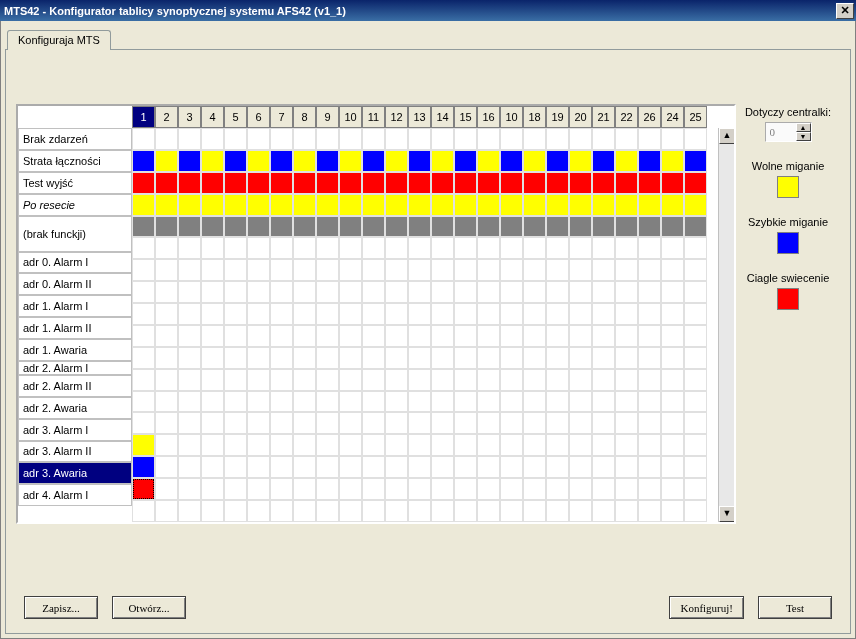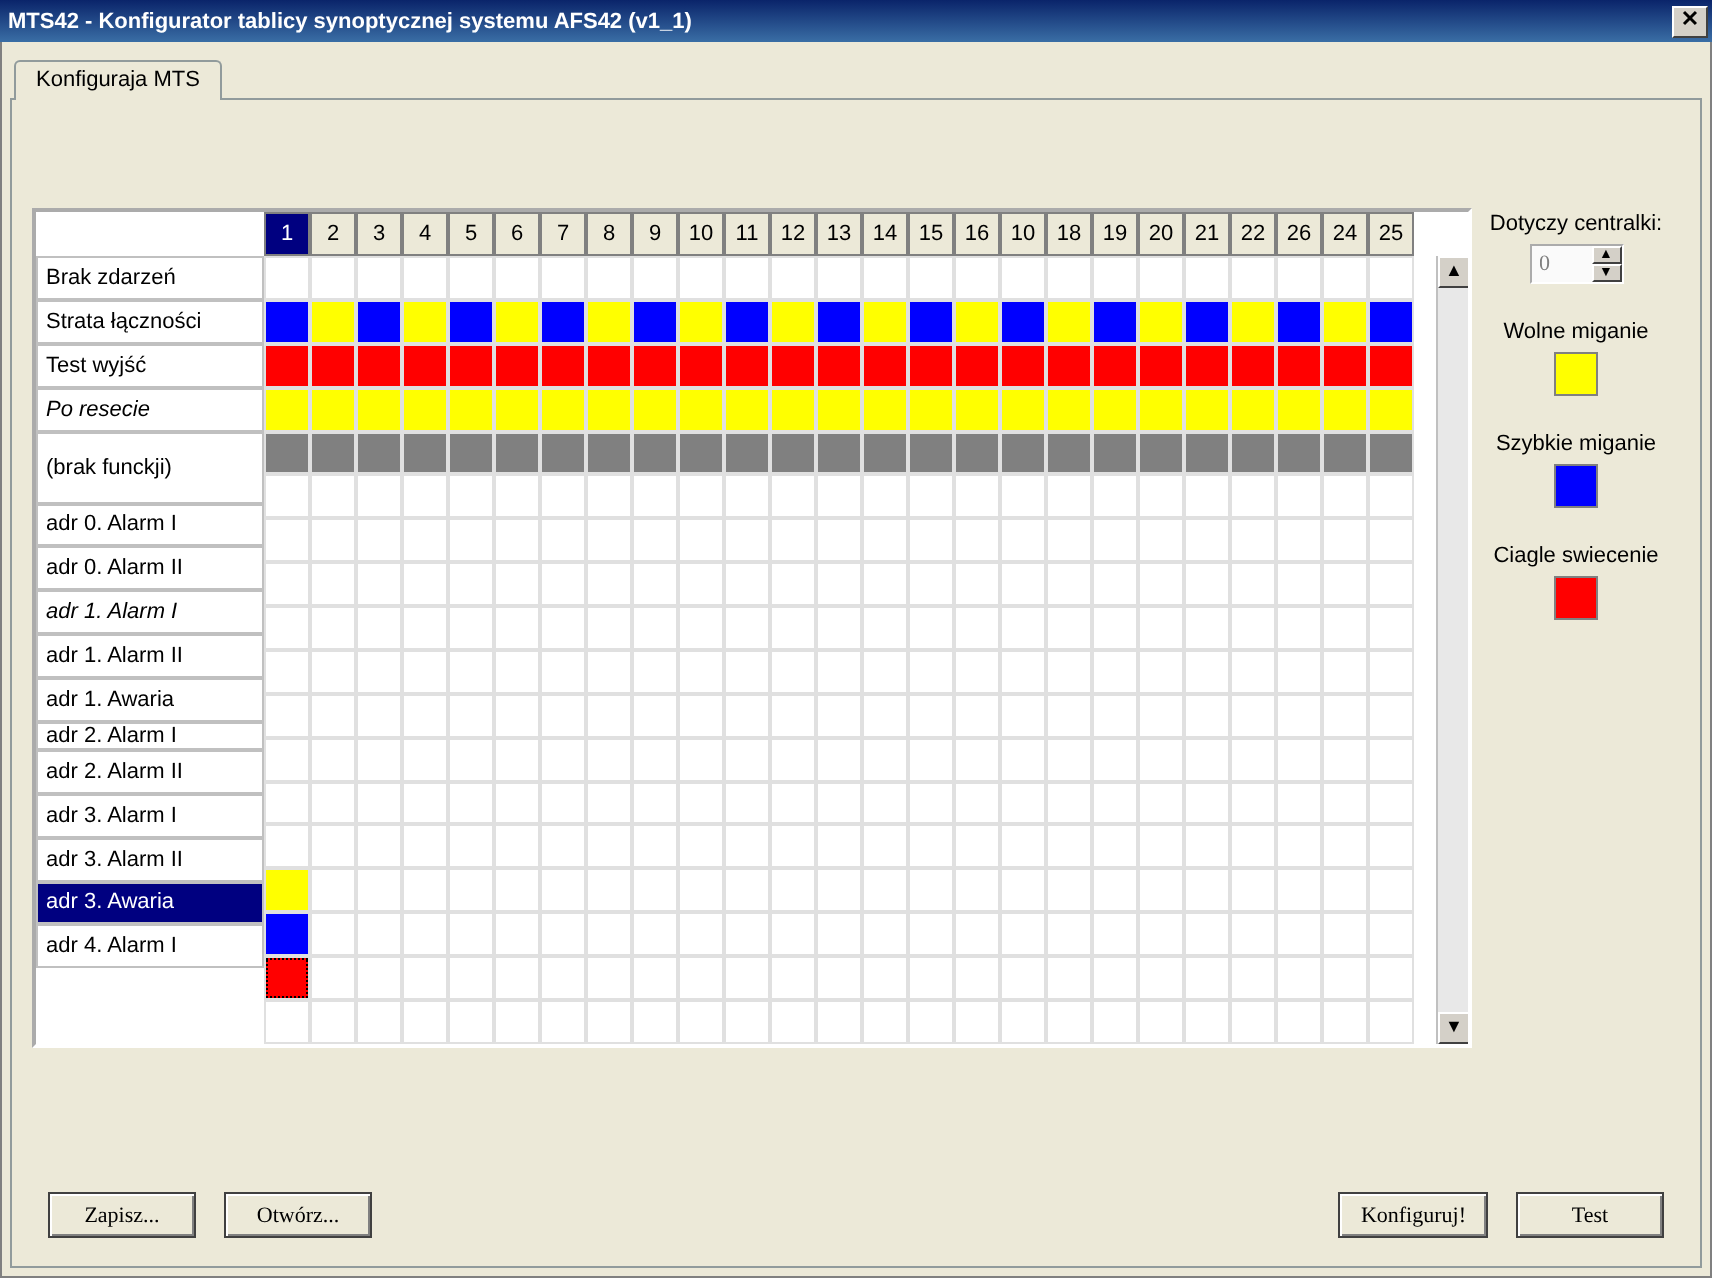--- a/index.html
+++ b/index.html
@@ -206,25 +206,26 @@
         </div>
       <div class="grid-body">
         <div class="row-headers" id="rowHeaders">
             <div class="row-header" style="height: 21.8889px;">Brak zdarzeń</div>
             <div class="row-header" style="height: 21.8889px;">Strata łączności</div>
             <div class="row-header" style="height: 21.8889px;">Test wyjść</div>
             <div class="row-header" style="height: 21.8889px; font-style: italic;">Po resecie</div>
             <div class="row-header" style="height: 36px;">(brak funckji)</div>
             <div class="row-header" style="height: 21.8889px;">adr 0. Alarm I</div>
             <div class="row-header" style="height: 21.8889px;">adr 0. Alarm II</div>
-            <div class="row-header" style="height: 21.8889px; font-style: italic;">adr 1. Alarm I</div>
+            <div class="row-header" style="height: 21.8889px;">adr 1. Alarm I</div>
             <div class="row-header" style="height: 21.8889px;">adr 1. Alarm II</div>
             <div class="row-header" style="height: 21.8889px;">adr 1. Awaria</div>
             <div class="row-header" style="height: 14px;">adr 2. Alarm I</div>
             <div class="row-header" style="height: 21.8889px;">adr 2. Alarm II</div>
+            <div class="row-header" style="height: 21.8889px;">adr 2. Awaria</div>
             <div class="row-header" style="height: 21.8889px;">adr 3. Alarm I</div>
             <div class="row-header" style="height: 21.8889px;">adr 3. Alarm II</div>
             <div class="row-header sel" style="height: 21.8889px;">adr 3. Awaria</div>
             <div class="row-header" style="height: 21.8889px;">adr 4. Alarm I</div>
           </div>
         <div class="cells" id="cellArea">
             <div class="row-cells" style="height: 21.8889px;">
               <div class="cell" style="height: 21.8889px;"></div>
               <div class="cell" style="height: 21.8889px;"></div>
               <div class="cell" style="height: 21.8889px;"></div>

